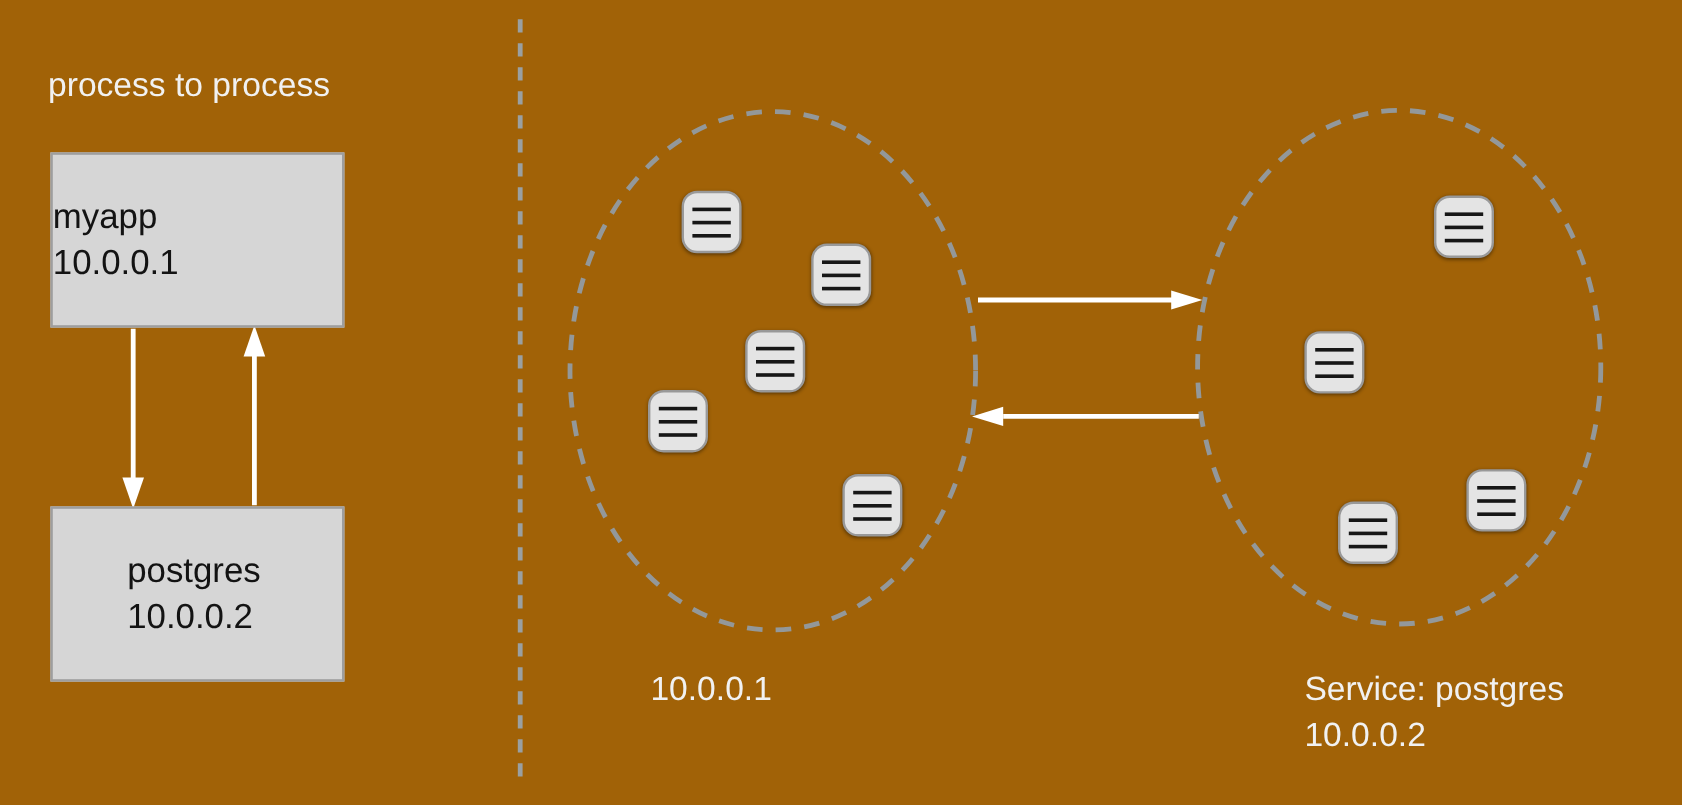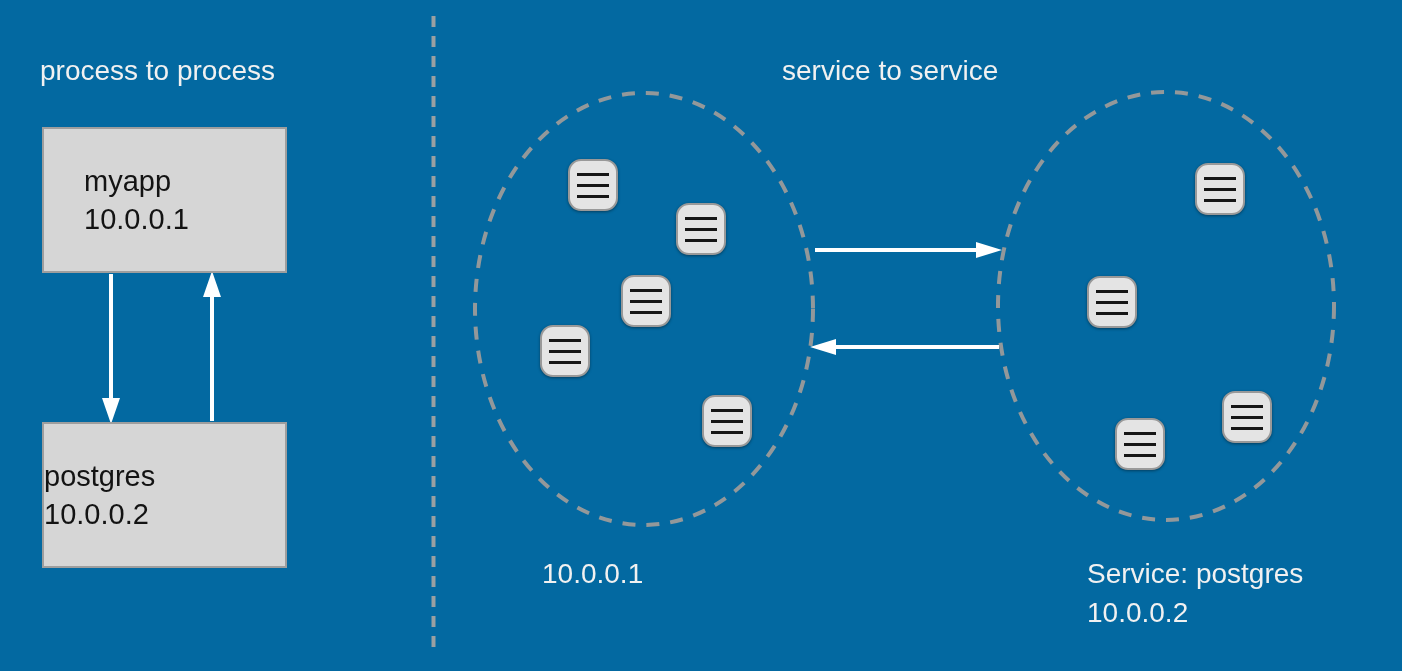--- a/index.html
+++ b/index.html
@@ -1,20 +1,20 @@
 <!DOCTYPE html>
 <html><head>
 <meta charset="utf-8">
 <style>
   html, body { margin: 0; padding: 0; background: #45596b; }
   .canvas {
     position: relative;
     width: 1402px;
     height: 671px;
-    background: #0369a1;
+    background: #a16207;
     overflow: hidden;
     font-family: "Liberation Sans", sans-serif;
   }
   .overlay {
     position: absolute;
     left: 0; top: 0;
     width: 1402px; height: 671px;
     pointer-events: none;
   }
   .title {
@@ -35,22 +35,22 @@
     box-sizing: border-box;
     background: #d6d6d6;
     border: 2px solid #9e9e9e;
     display: flex;
     flex-direction: column;
     justify-content: center;
     color: #131313;
     font-size: 29px;
     line-height: 38px;
   }
-  .node-box.myapp    { top: 127px; padding-left: 40px; }
-  .node-box.postgres { top: 422px; }
+  .node-box.myapp    { top: 127px; }
+  .node-box.postgres { top: 422px; padding-left: 62px; }
   .inst-icon {
     position: absolute;
     width: 50px;
     height: 52px;
     box-sizing: border-box;
     background: #e4e4e4;
     border: 2px solid #999999;
     border-radius: 13px;
     box-shadow: 0 1px 3px rgba(0,0,0,0.4);
     display: flex;
@@ -103,21 +103,20 @@
       <polygon points="1002,250 976,242 976,258" fill="#ffffff"></polygon>
     </g>
 
     <g>
       <line x1="999" y1="347" x2="836" y2="347" stroke="#ffffff" stroke-width="4"></line>
       <polygon points="810,347 836,339 836,355" fill="#ffffff"></polygon>
     </g>
   </svg>
 
   <div class="title left">process to process</div>
-  <div class="title right">service to service</div>
 
   <div class="node-box myapp">
     <div>myapp</div>
     <div>10.0.0.1</div>
   </div>
   <div class="node-box postgres">
     <div>postgres</div>
     <div>10.0.0.2</div>
   </div>
 

